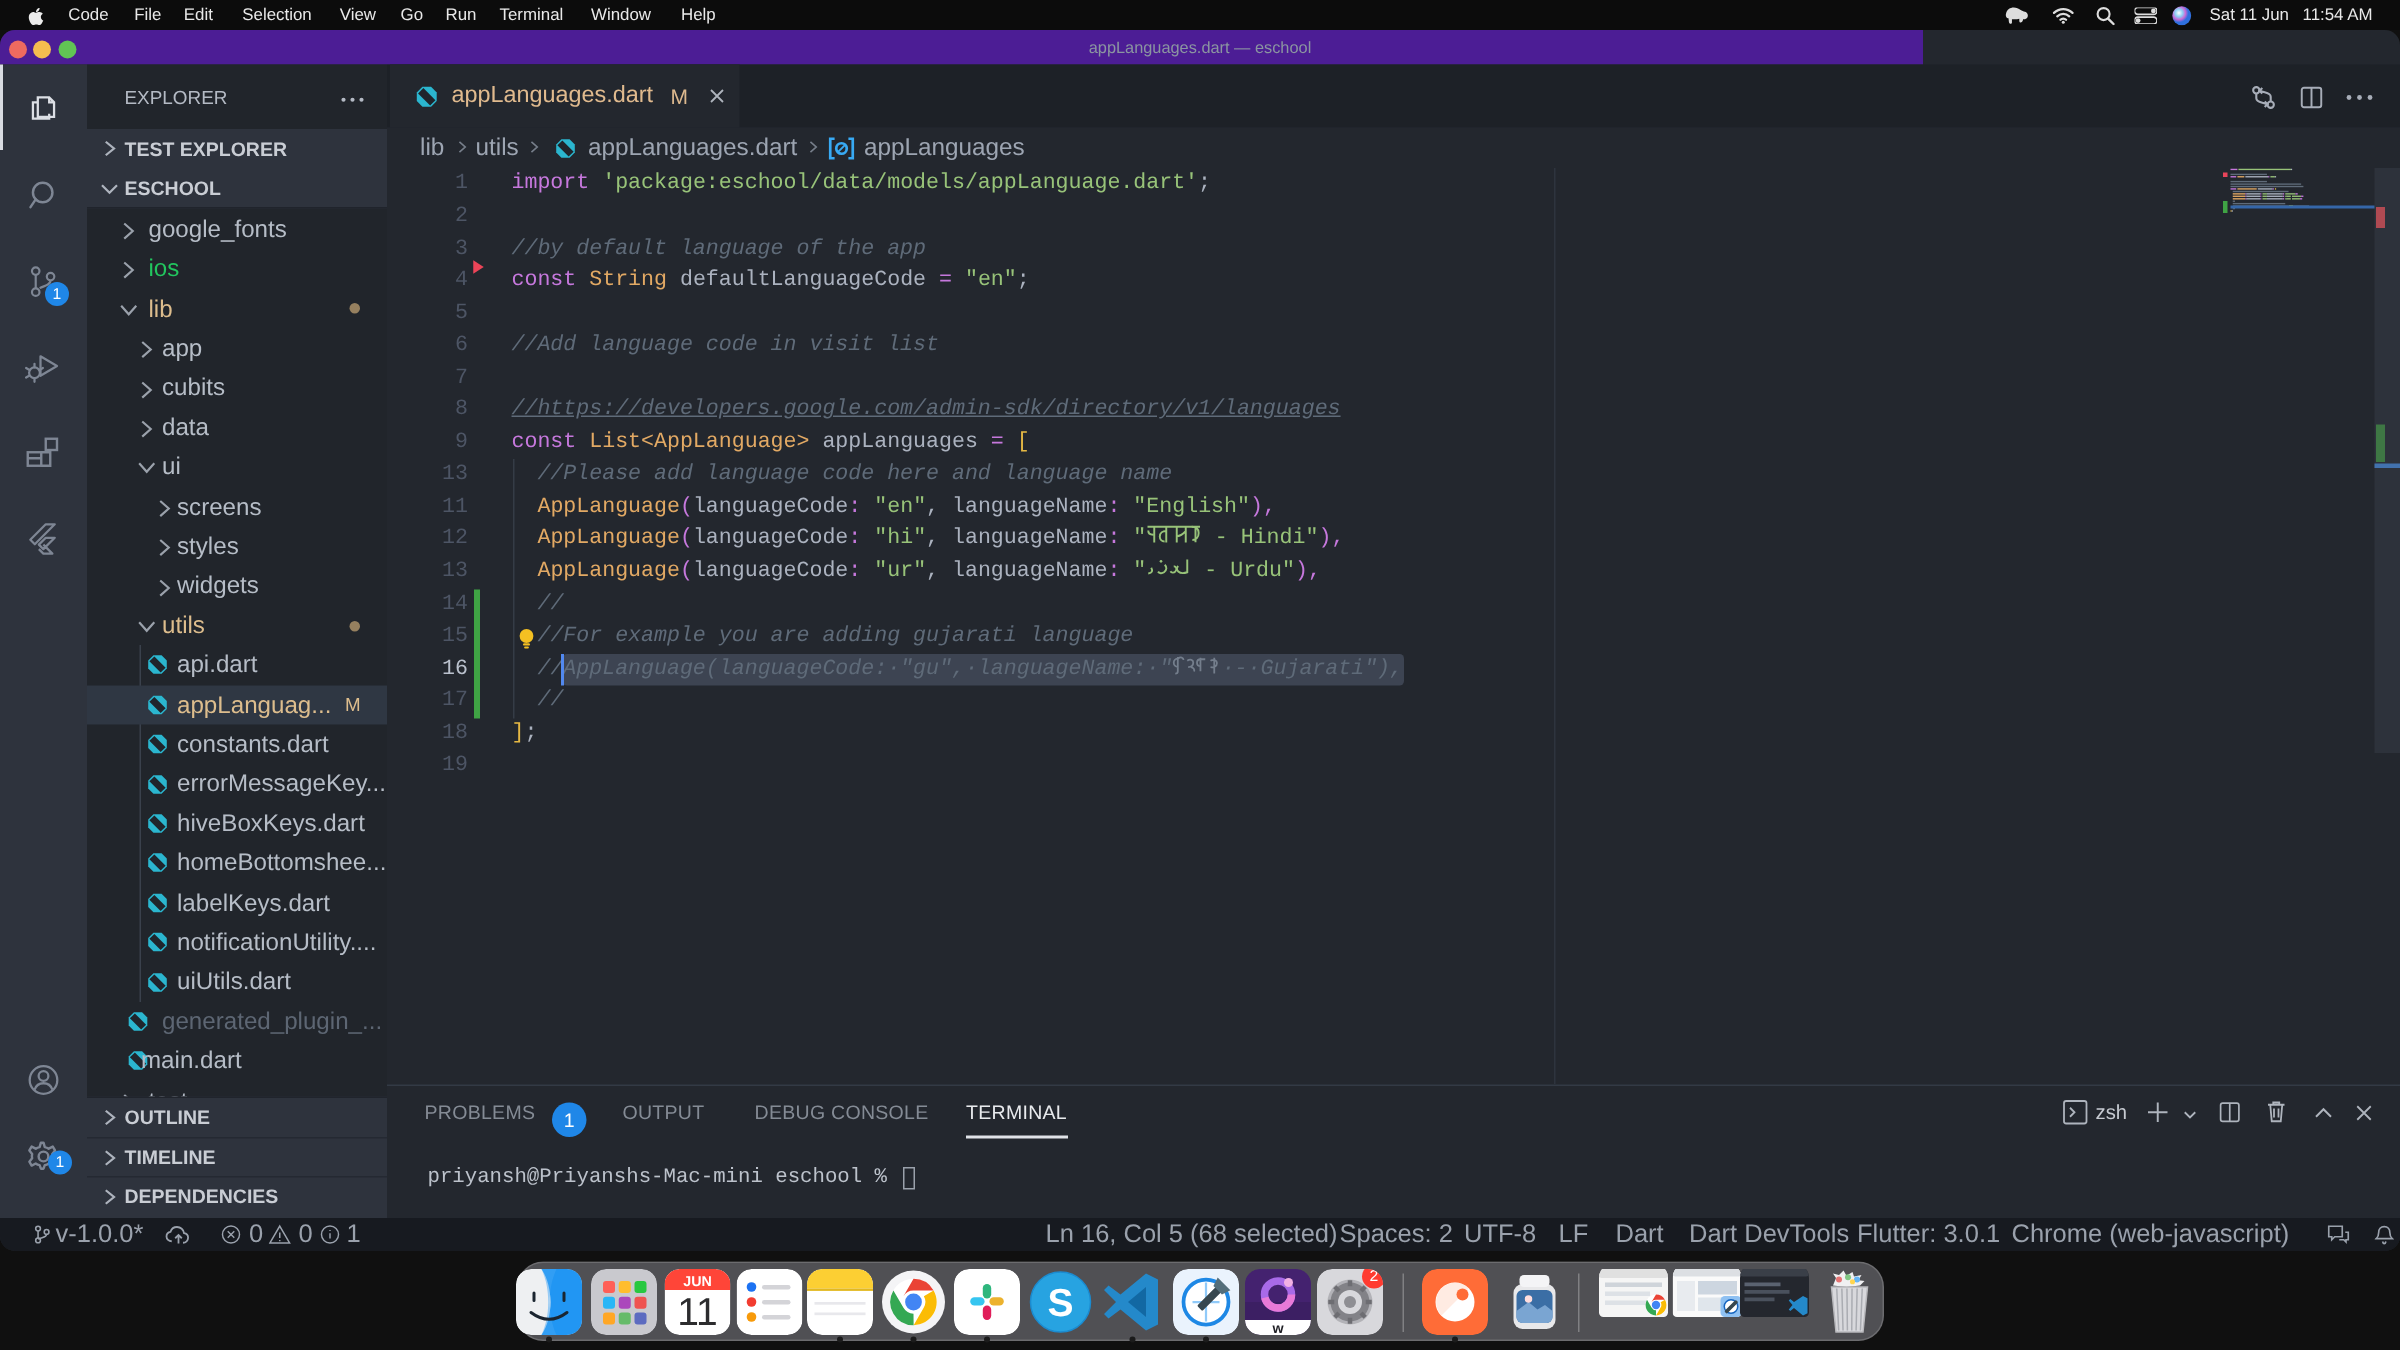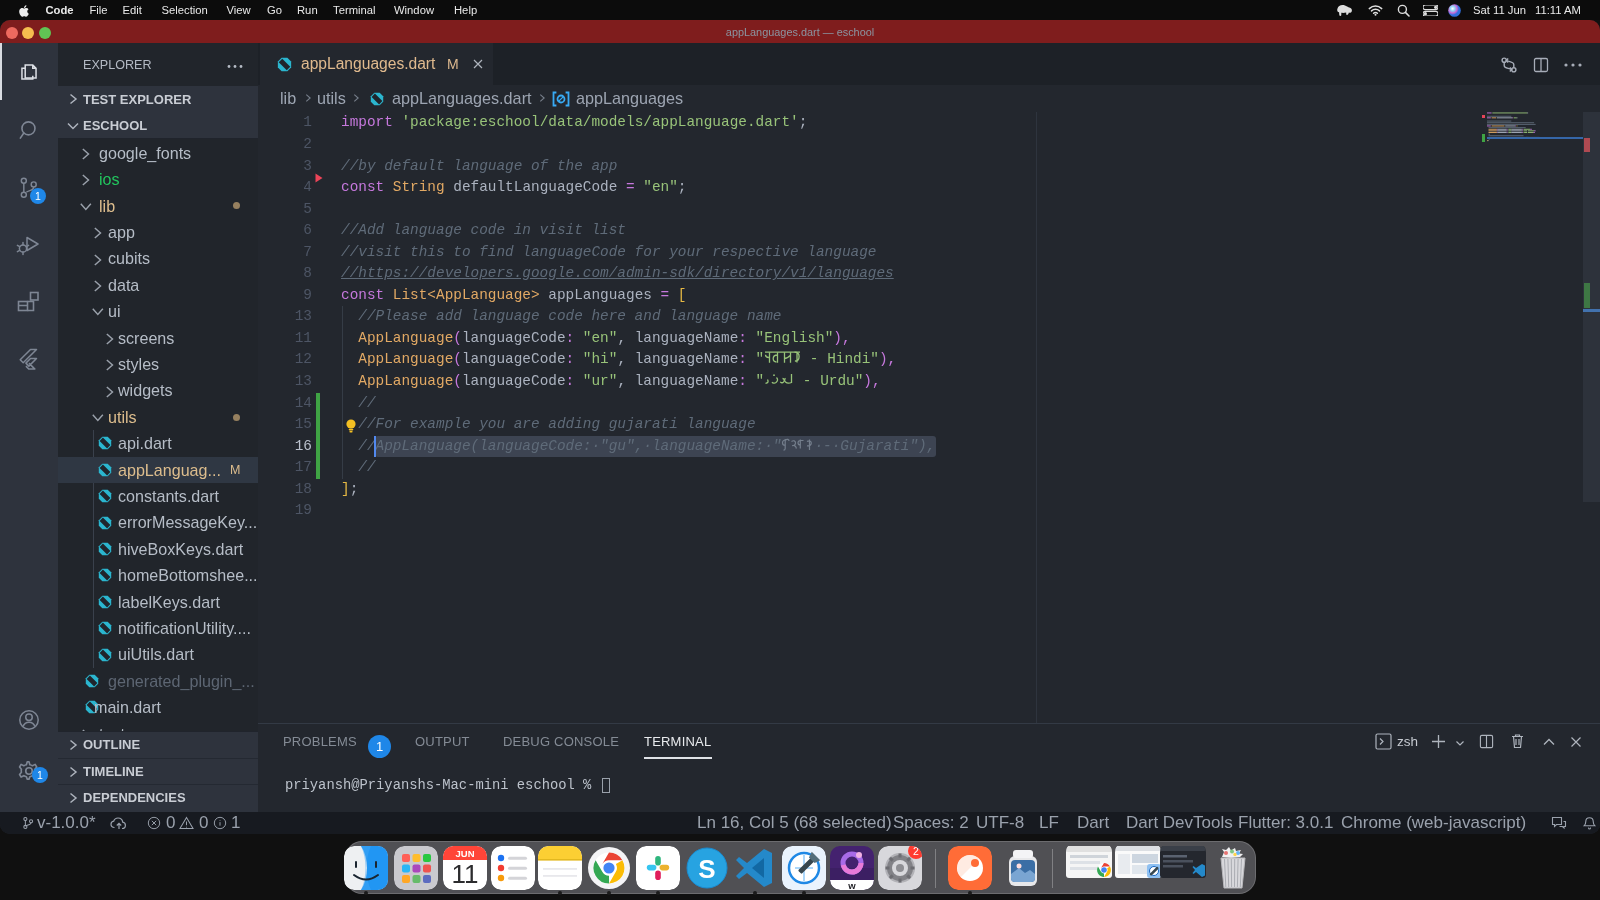--- a/index.html
+++ b/index.html
@@ -1,19 +1,19 @@
 <!DOCTYPE html>
 <html><head><meta charset="utf-8"><style>
 *{margin:0;padding:0;box-sizing:border-box}
 html,body{width:1600px;height:900px;overflow:hidden;background:#101010;font-family:"Liberation Sans",sans-serif;-webkit-font-smoothing:antialiased;transform:translateZ(0)}
 .abs{position:absolute}
 #menubar{position:absolute;left:0;top:0;width:1600px;height:20px;background:#0c0c0c;color:#e9e9e9;font-size:11.25px}
 #menubar .mi{position:absolute;top:0;line-height:20px}
 #window{position:absolute;left:0;top:20px;width:1600px;height:814px;background:#23272e;border-radius:10px;overflow:hidden}
-#titlebar{position:absolute;left:0;top:0;width:1600px;height:23px;background:#7f1d1d}
+#titlebar{position:absolute;left:0;top:0;width:1282px;height:23px;background:#4c1d95}
 .tl{position:absolute;width:12px;height:12px;border-radius:6px}
 #title{position:absolute;top:0;left:0;width:1600px;text-align:center;line-height:25px;color:#8b95a1;font-size:10.9px}
 #activitybar{position:absolute;left:0;top:23px;width:58px;height:769px;background:#2e333d}
 #sidebar{position:absolute;left:58px;top:23px;width:200px;height:769px;background:#21252b;overflow:hidden}
 #tabbar{position:absolute;left:258px;top:23px;width:1342px;height:42px;background:#1d2127}
 #tab1{position:absolute;left:2px;top:0;width:233px;height:42px;background:#23272e}
 #breadcrumb{position:absolute;left:258px;top:65px;width:1342px;height:27px;background:#23272e;color:#9da5b2;font-size:16.2px;line-height:27px}
 #editor{position:absolute;left:258px;top:92px;width:1342px;height:611px;background:#23272e;overflow:hidden}
 #panel{position:absolute;left:258px;top:703px;width:1342px;height:89px;background:#23272e;border-top:1px solid #333a45}
 #statusbar{position:absolute;left:0;top:792px;width:1600px;height:22px;background:#171a20;color:#9aa1ac;font-size:17px;line-height:22px}
@@ -28,21 +28,21 @@
 svg{display:block}
 .di{position:absolute;top:4px;width:44px;height:44px;border-radius:10px;overflow:hidden}
 .dockdot{position:absolute;top:49px;width:4px;height:4px;border-radius:2px;background:#1b1b1b}
 .pt{position:absolute;top:0;height:36px;line-height:36px;font-size:13px;color:#848b95;letter-spacing:.2px}
 </style></head><body>
 
 <div id="menubar">
   <svg class="ic" style="left:17.5px;top:3.5px" width="12" height="14" viewBox="0 0 170 170">
       <path fill="#ececec" d="M150.37 130.25c-2.45 5.66-5.35 10.87-8.71 15.66-4.58 6.53-8.33 11.05-11.22 13.56-4.48 4.12-9.28 6.23-14.42 6.35-3.69 0-8.14-1.05-13.32-3.18-5.2-2.12-9.97-3.17-14.34-3.17-4.58 0-9.49 1.05-14.75 3.17-5.26 2.13-9.5 3.24-12.74 3.35-4.93.21-9.84-1.96-14.75-6.52-3.13-2.73-7.04-7.41-11.73-14.04-5.03-7.08-9.17-15.29-12.41-24.65-3.47-10.11-5.21-19.9-5.21-29.38 0-10.86 2.35-20.22 7.04-28.07 3.69-6.3 8.61-11.27 14.76-14.92s12.79-5.51 19.95-5.63c3.91 0 9.05 1.21 15.43 3.59 6.36 2.39 10.45 3.6 12.24 3.6 1.34 0 5.88-1.42 13.57-4.24 7.27-2.62 13.41-3.7 18.44-3.28 13.63 1.1 23.87 6.47 30.68 16.15-12.19 7.39-18.22 17.73-18.1 31 .11 10.34 3.86 18.94 11.23 25.77 3.34 3.17 7.07 5.62 11.22 7.36-.9 2.61-1.85 5.11-2.86 7.51zM119.11 7.24c0 8.1-2.96 15.67-8.86 22.67-7.12 8.32-15.73 13.13-25.07 12.38a25.22 25.22 0 0 1-.19-3.07c0-7.78 3.39-16.1 9.4-22.91 3-3.45 6.82-6.31 11.45-8.6 4.62-2.25 8.99-3.5 13.1-3.74.12 1.08.17 2.17.17 3.27z"></path>
     </svg>
-  <span class="mi" style="left:45.5px;font-weight:bold">Code</span>
+  <span class="mi" style="left:45.5px;font-weight:normal">Code</span>
   <span class="mi" style="left:89.5px">File</span>
   <span class="mi" style="left:122.5px">Edit</span>
   <span class="mi" style="left:161.5px">Selection</span>
   <span class="mi" style="left:226.5px">View</span>
   <span class="mi" style="left:267px">Go</span>
   <span class="mi" style="left:297px">Run</span>
   <span class="mi" style="left:333px">Terminal</span>
   <span class="mi" style="left:394px">Window</span>
   <span class="mi" style="left:454px">Help</span>
   <svg class="ic" style="left:1334px;top:3px" width="19" height="14" viewBox="0 0 19 14">
@@ -67,21 +67,21 @@
         <radialGradient id="siri" cx="35%" cy="35%">
           <stop offset="0%" stop-color="#fff"></stop>
           <stop offset="40%" stop-color="#8ed0f5"></stop>
           <stop offset="70%" stop-color="#c96bd6"></stop>
           <stop offset="100%" stop-color="#2f6fde"></stop>
         </radialGradient>
       </defs>
       <circle cx="6.5" cy="6.5" r="6.3" fill="url(#siri)"></circle>
     </svg>
   <span class="mi" style="left:1473px">Sat 11 Jun</span>
-  <span class="mi" style="left:1535px">11:11 AM</span>
+  <span class="mi" style="left:1535px">11:54 AM</span>
 </div>
 
 <div id="window">
   <div id="titlebar">
     <div class="tl" style="left:5.5px;top:6.5px;background:#ee6a5f"></div>
     <div class="tl" style="left:22px;top:6.5px;background:#f5bd4f"></div>
     <div class="tl" style="left:39px;top:6.5px;background:#61c454"></div>
     <div id="title">appLanguages.dart — eschool</div>
   </div>
 
@@ -356,21 +356,20 @@
       </svg>
     <svg class="ic" style="left:86px;top:305.60px" width="14" height="15" viewBox="0 0 14 15">
         <circle cx="7" cy="6" r="4.6" fill="#f4c022"></circle>
         <rect x="4.7" y="10.8" width="4.6" height="1.6" rx="0.8" fill="#f4c022"></rect>
         <rect x="5.4" y="13" width="3.2" height="1.4" rx="0.7" fill="#f4c022"></rect>
       </svg>
     <div class="codeline" style="left:83px;top:0.40px"><span class="kw">import</span><span class="pln"> </span><span class="str">'package:eschool/data/models/appLanguage.dart'</span><span class="pln">;</span></div>
     <div class="codeline" style="left:83px;top:43.50px"><span class="cmt">//by default language of the app</span></div>
     <div class="codeline" style="left:83px;top:65.05px"><span class="kw">const</span><span class="pln"> </span><span class="typ">String</span><span class="pln"> defaultLanguageCode </span><span class="kw">=</span><span class="pln"> </span><span class="str">"en"</span><span class="pln">;</span></div>
     <div class="codeline" style="left:83px;top:108.15px"><span class="cmt">//Add language code in visit list</span></div>
-    <div class="codeline" style="left:83px;top:129.70px"><span class="cmt">//visit this to find languageCode for your respective language</span></div>
     <div class="codeline" style="left:83px;top:151.25px"><span class="cmt u">//https://developers.google.com/admin-sdk/directory/v1/languages</span></div>
     <div class="codeline" style="left:83px;top:172.80px"><span class="kw">const</span><span class="pln"> </span><span class="typ">List&lt;AppLanguage&gt;</span><span class="pln"> appLanguages </span><span class="kw">=</span><span class="pln"> </span><span class="gold">[</span></div>
     <div class="codeline" style="left:83px;top:194.35px"><span class="cmt">  //Please add language code here and language name</span></div>
     <div class="codeline" style="left:83px;top:215.90px"><span class="pln">  </span><span class="typ">AppLanguage</span><span class="kw">(</span><span class="pln">languageCode</span><span class="kw">:</span><span class="pln"> </span><span class="str">"en"</span><span class="pln">, languageName</span><span class="kw">:</span><span class="pln"> </span><span class="str">"English"</span><span class="kw">),</span></div>
     <div class="codeline" style="left:83px;top:237.45px"><span class="pln">  </span><span class="typ">AppLanguage</span><span class="kw">(</span><span class="pln">languageCode</span><span class="kw">:</span><span class="pln"> </span><span class="str">"hi"</span><span class="pln">, languageName</span><span class="kw">:</span><span class="pln"> </span><span class="str">"</span><svg style="display:inline-block;vertical-align:-2px" width="37" height="15" viewBox="0 0 37 15">
           <g fill="none" stroke="#98c379" stroke-width="1.3">
             <path d="M1 2.2h35"></path>
             <path d="M5.5 2.2v10.5M4.8 7.5c-2 0-3.3-1.2-3.3-2.8"></path>
             <path d="M13.5 2.2v10.5M13.5 5c-2.5 0-4.3 1.5-4.3 3.6 0 2 1.4 3.4 3.2 3.4"></path>
             <path d="M20.5 2.2v10.5M26.5 2.2v10.5M20.5 8.5c2 0 4-1.3 6-3.3"></path>

